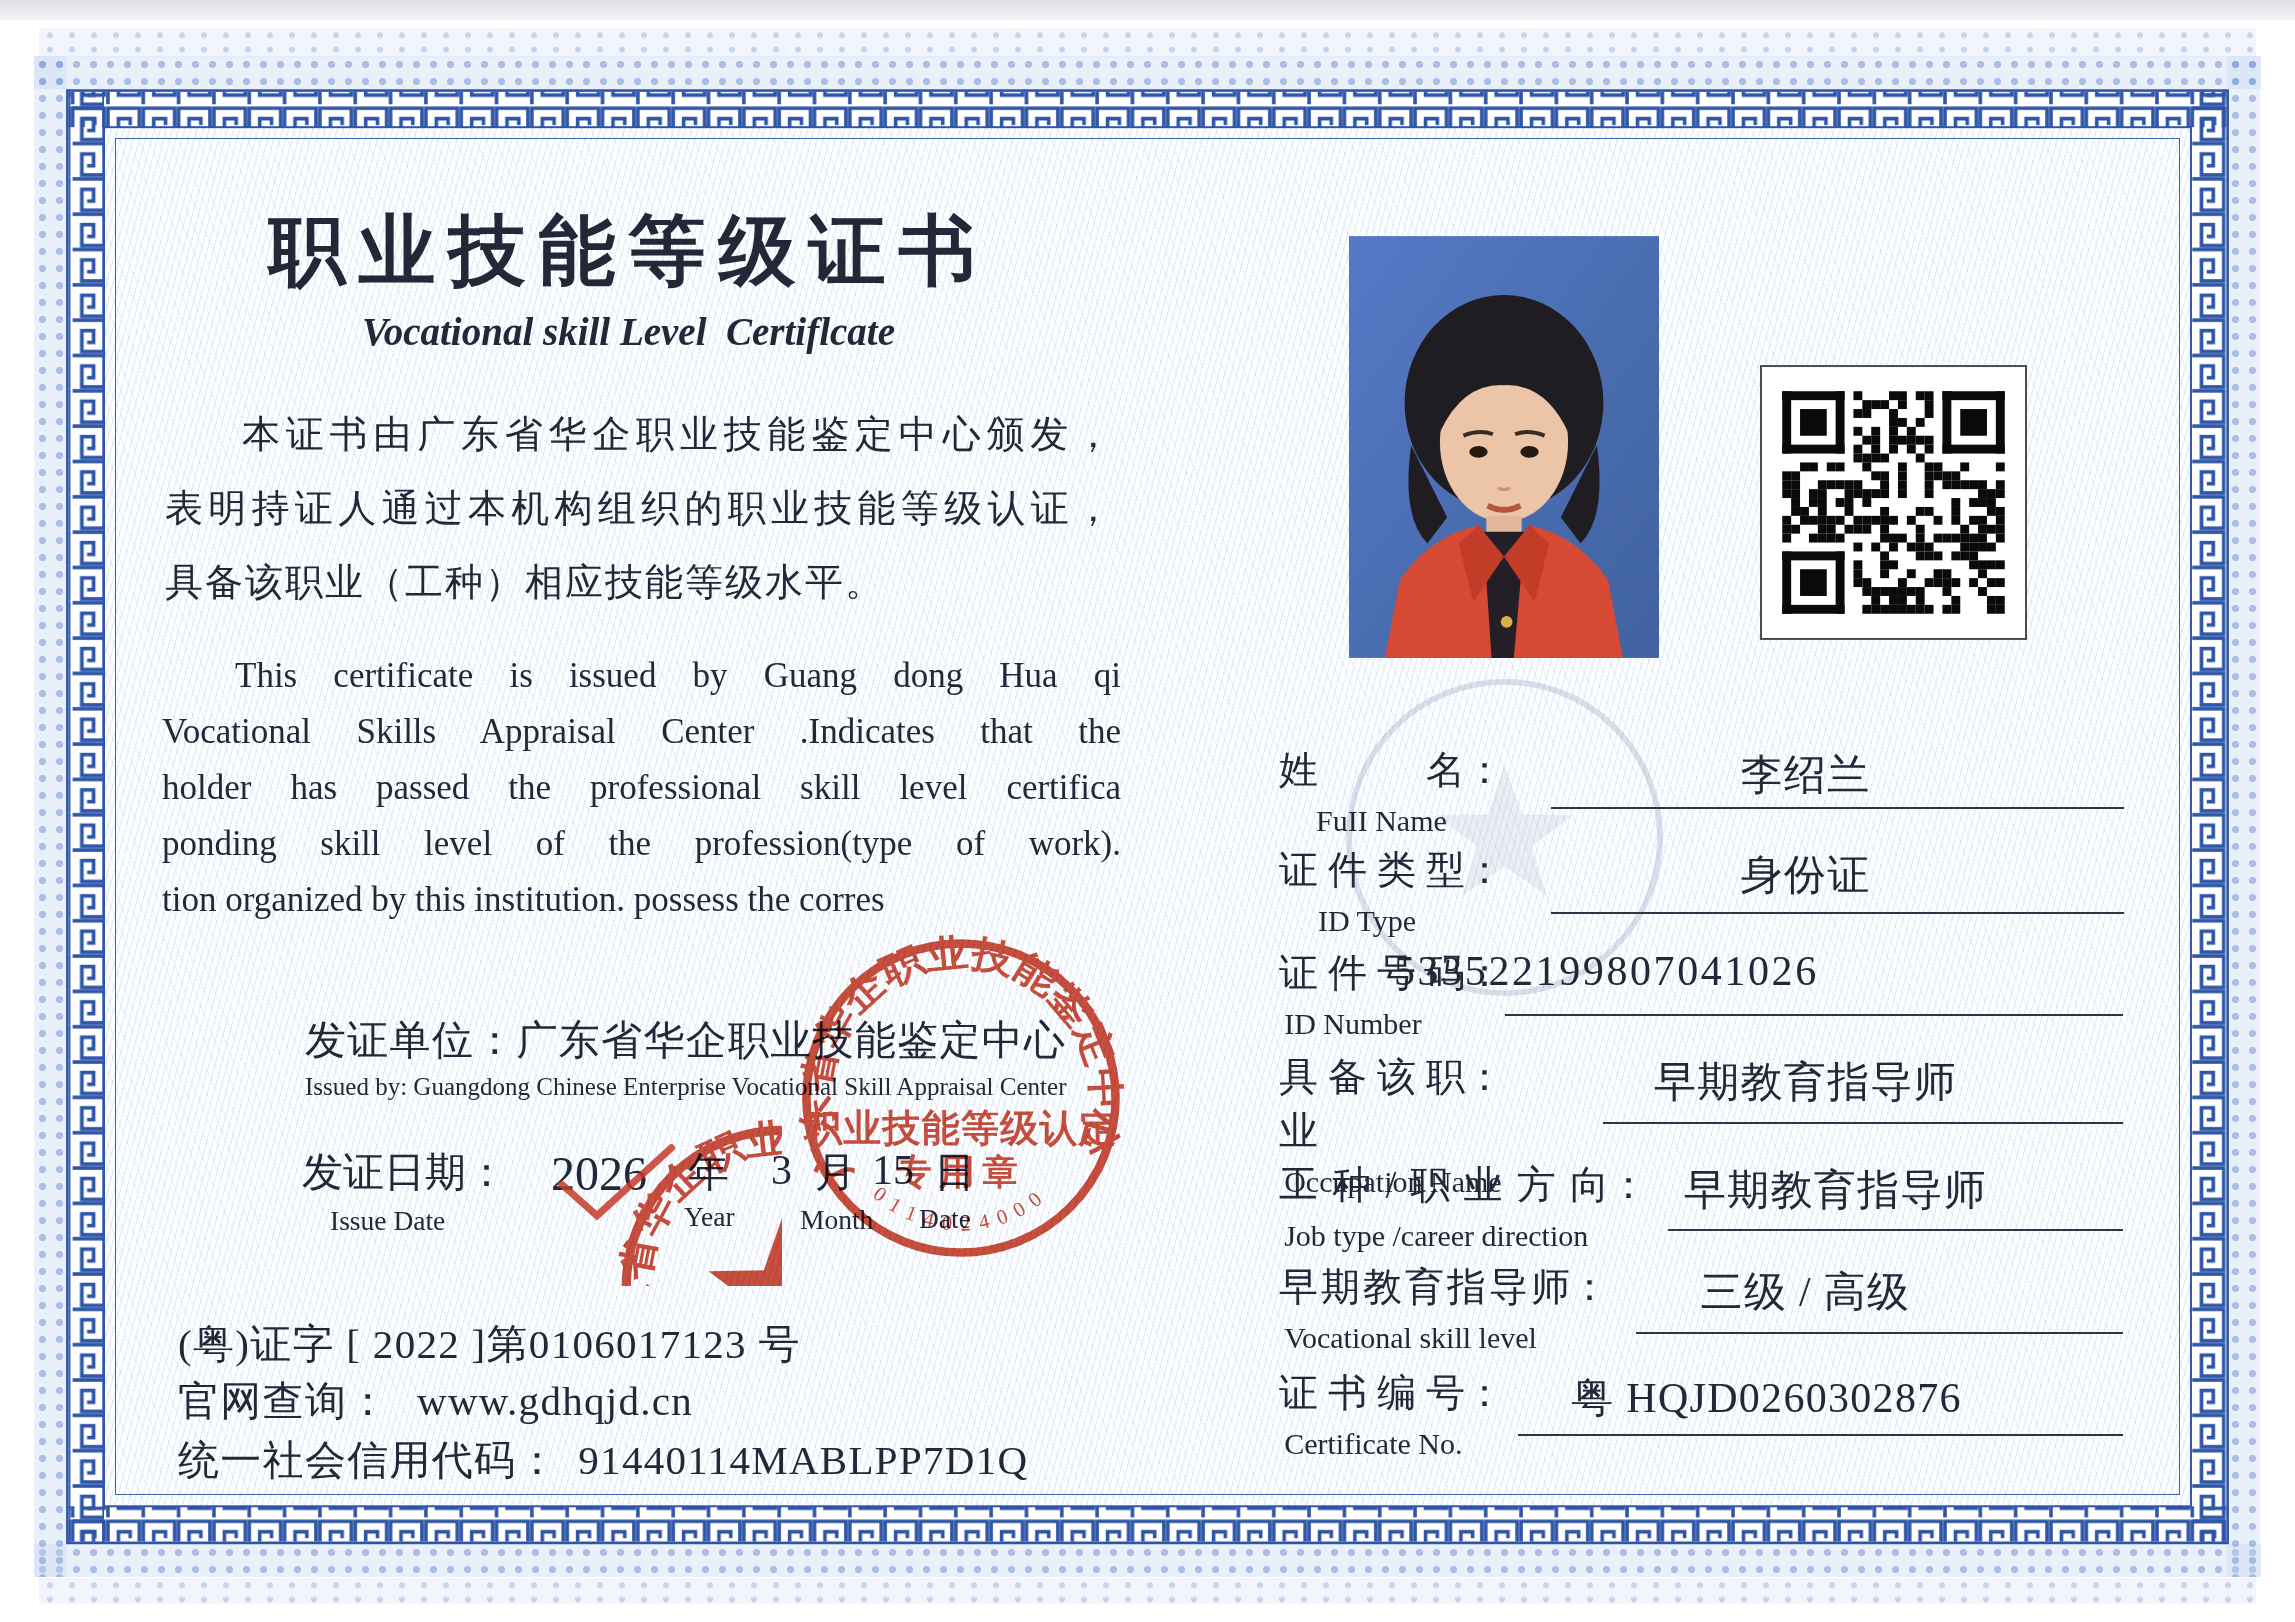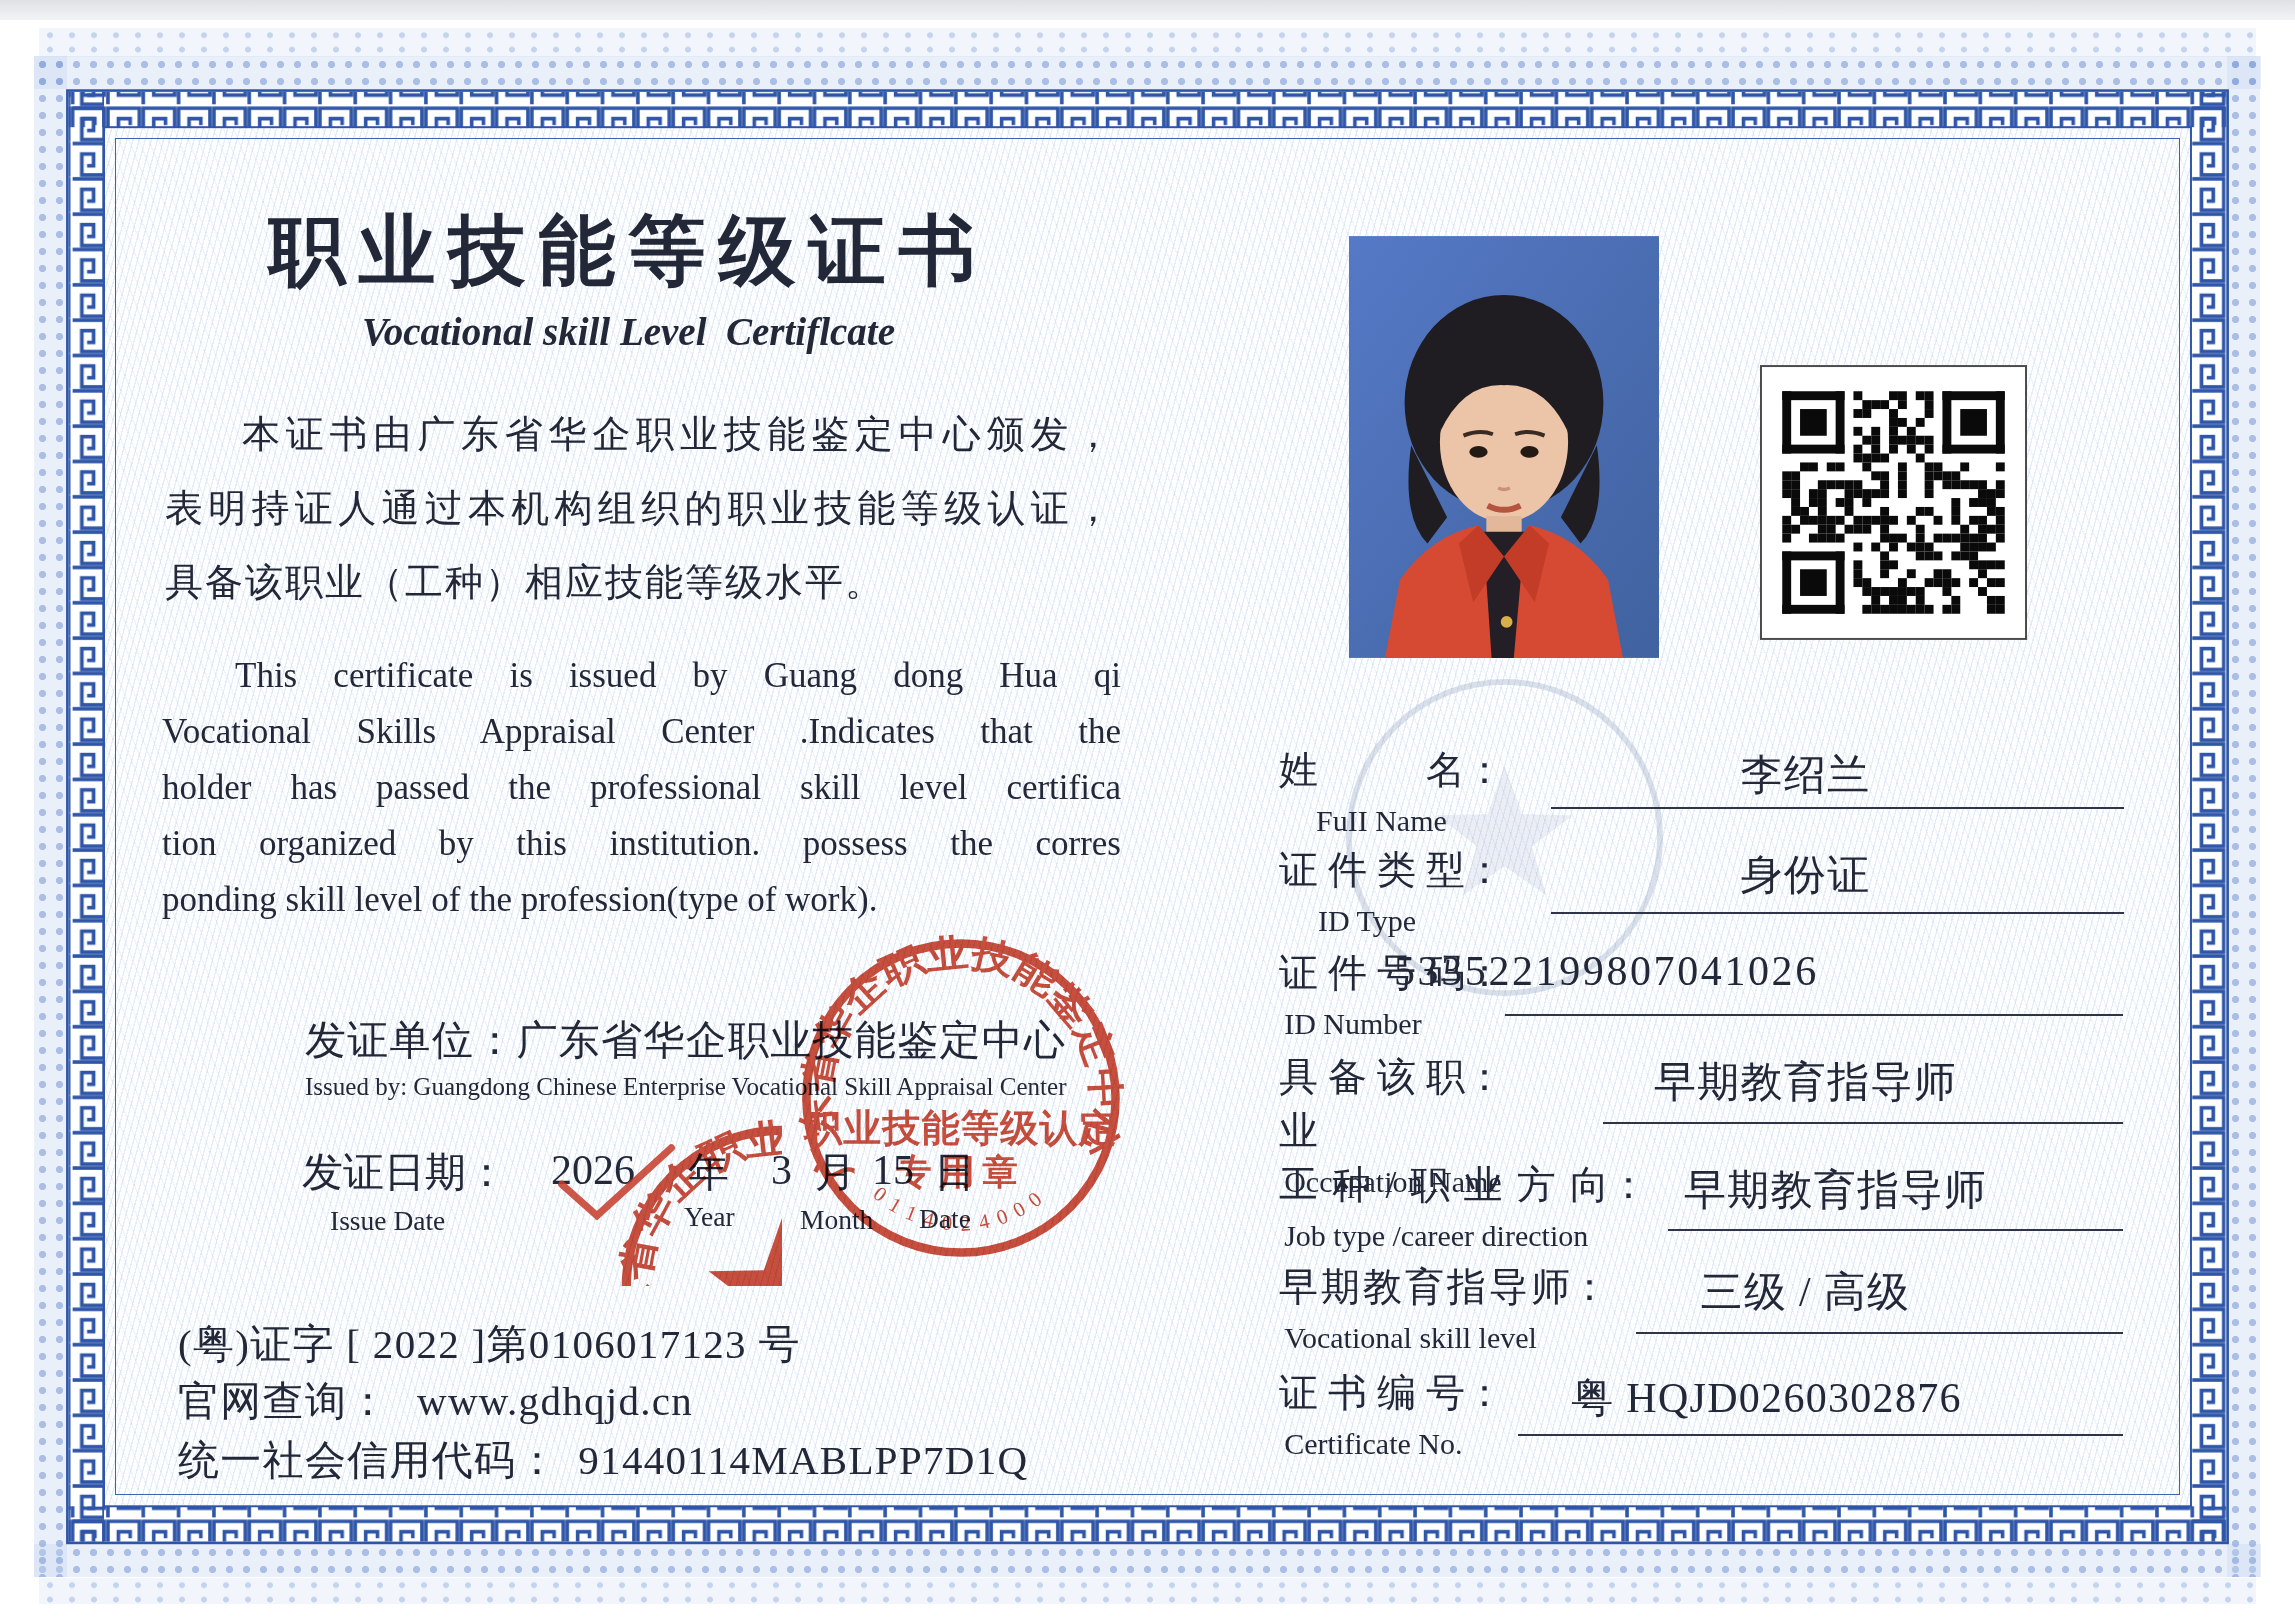--- a/index.html
+++ b/index.html
@@ -55,21 +55,21 @@
   .zh-para .pline:first-child{text-indent:77px;}
   .zh-para .pline:last-child{text-align-last:left;}
   .en-para{left:162px;top:648px;width:959px;font-size:35px;line-height:56px;}
   .en-para .pline{text-align:justify;text-align-last:justify;}
   .en-para .pline:first-child{text-indent:73px;}
   .en-para .pline:last-child{text-align-last:left;}
   .issuer-zh{left:305px;top:1013px;font-size:41px;letter-spacing:1.3px;}
   .issuer-en{left:305px;top:1073px;font-size:25px;}
 
   .d-zh{left:302px;top:1145px;font-size:41px;}
-  .d-year{left:551px;top:1146px;font-size:42px;}
+  .d-year{left:551px;top:1146px;font-size:48px;}
   .d-yu{left:688px;top:1145px;font-size:41px;}
   .d-month{left:771px;top:1146px;font-size:42px;}
   .d-mu{left:815px;top:1145px;font-size:41px;}
   .d-day{left:872px;top:1146px;font-size:42px;}
   .d-du{left:934px;top:1145px;font-size:41px;}
   .d-en{font-size:27.5px;}
   .d-en1{left:330px;top:1205px;}
   .d-en2{left:684px;top:1201px;}
   .d-en3{left:800px;top:1204px;}
   .d-en4{left:919px;top:1203px;}
@@ -150,22 +150,22 @@
 
 <div class="abs zh-para" id="zhPara">
     <div class="pline">本证书由广东省华企职业技能鉴定中心颁发，</div>
     <div class="pline">表明持证人通过本机构组织的职业技能等级认证，</div>
     <div class="pline">具备该职业（工种）相应技能等级水平。</div>
   </div>
 <div class="abs en-para" id="enPara">
     <div class="pline">This certificate is issued by Guang dong Hua qi</div>
     <div class="pline">Vocational Skills Appraisal Center .Indicates that the</div>
     <div class="pline">holder has passed the professional skill level certifica</div>
+    <div class="pline">ponding  skill level of the profession(type of  work).</div>
     <div class="pline">tion organized by this institution. possess the corres</div>
-    <div class="pline">ponding  skill level of the profession(type of  work).</div>
   </div>
 
 <div class="abs issuer-zh">发证单位：广东省华企职业技能鉴定中心</div>
 <div class="abs issuer-en">Issued by: Guangdong Chinese Enterprise Vocational Skill Appraisal Center</div>
 
 <div class="abs d-zh">发证日期：</div>
 <div class="abs d-year">2026</div>
 <div class="abs d-yu">年</div>
 <div class="abs d-month">3</div>
 <div class="abs d-mu">月</div>

